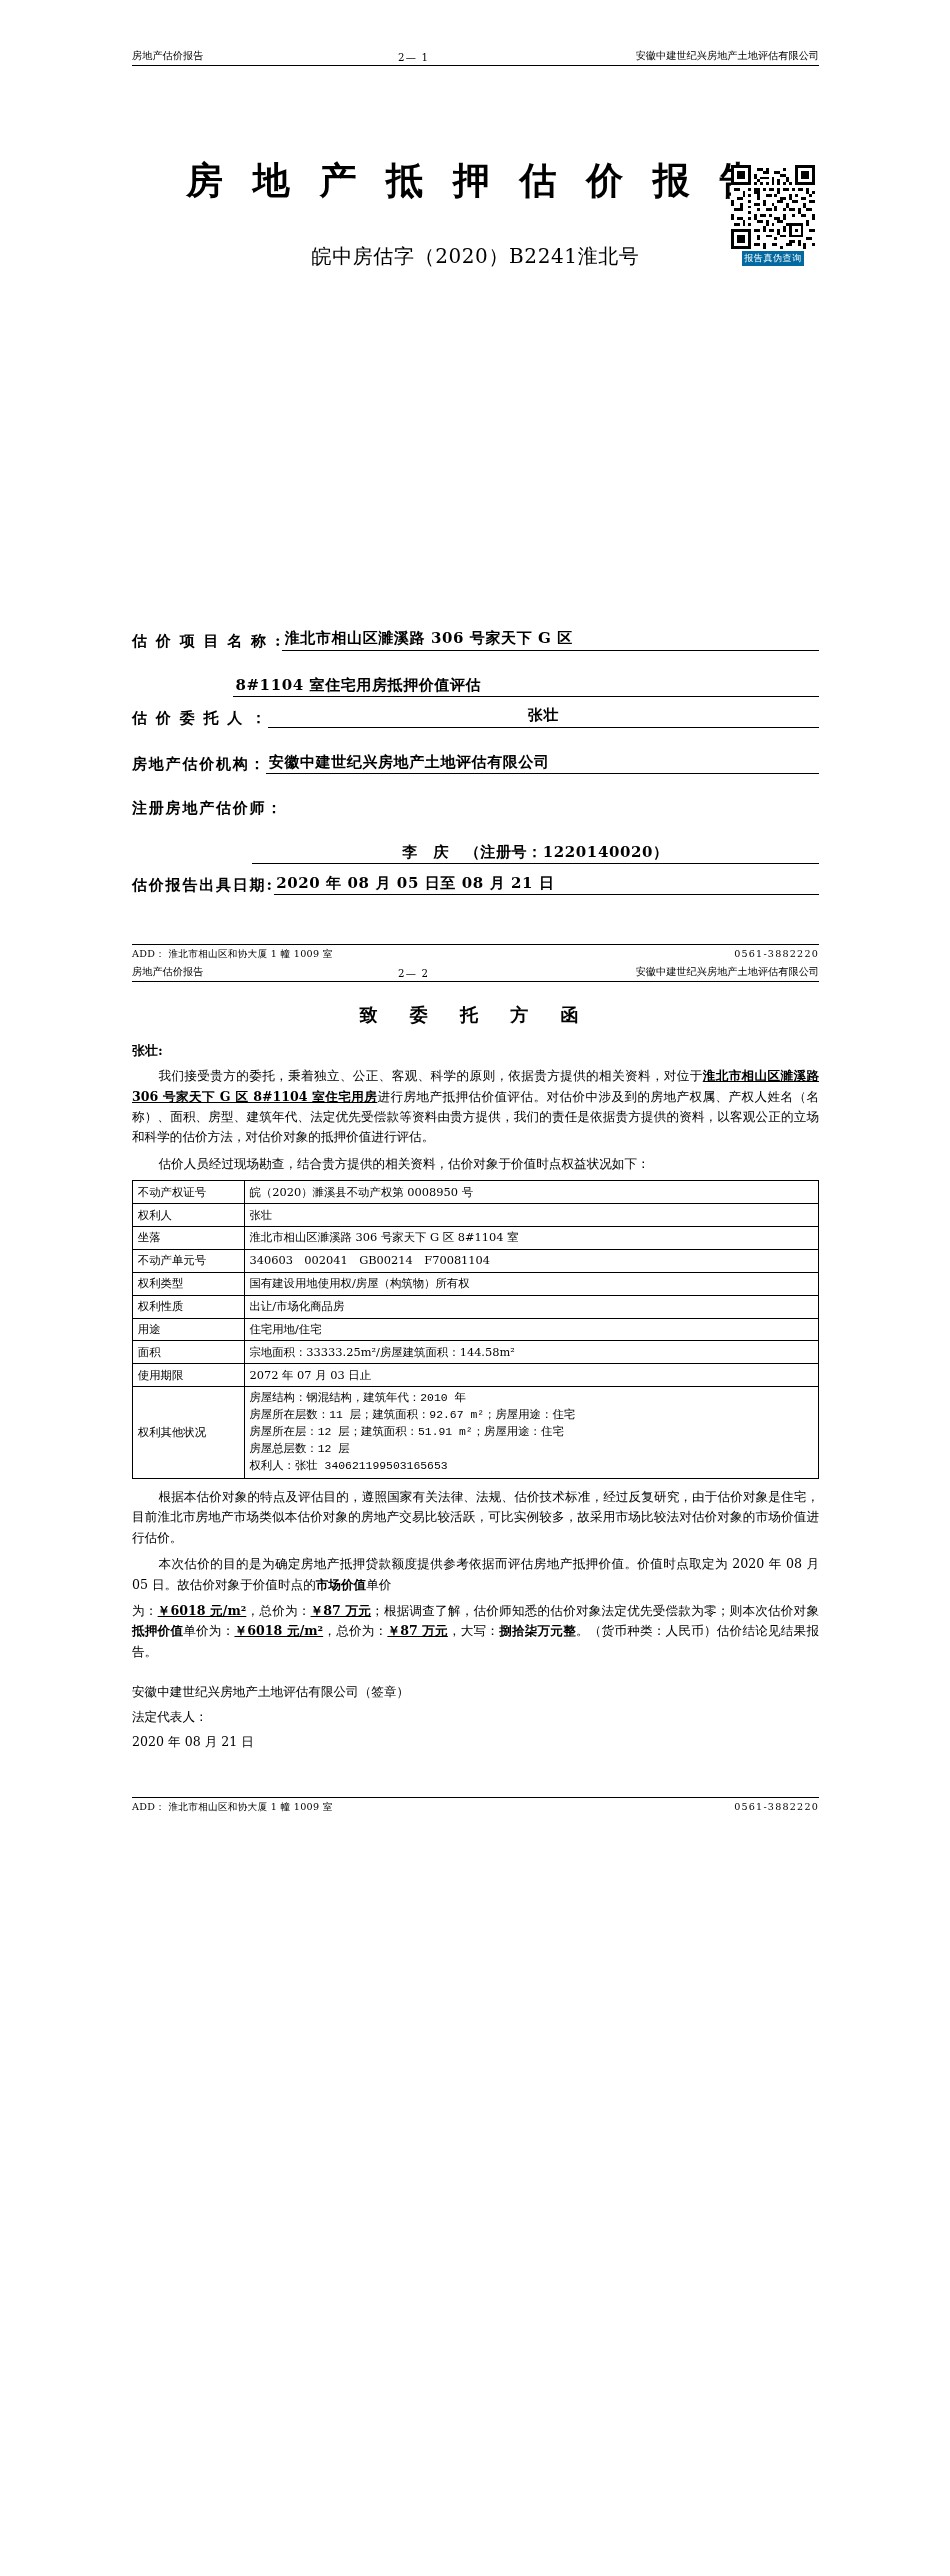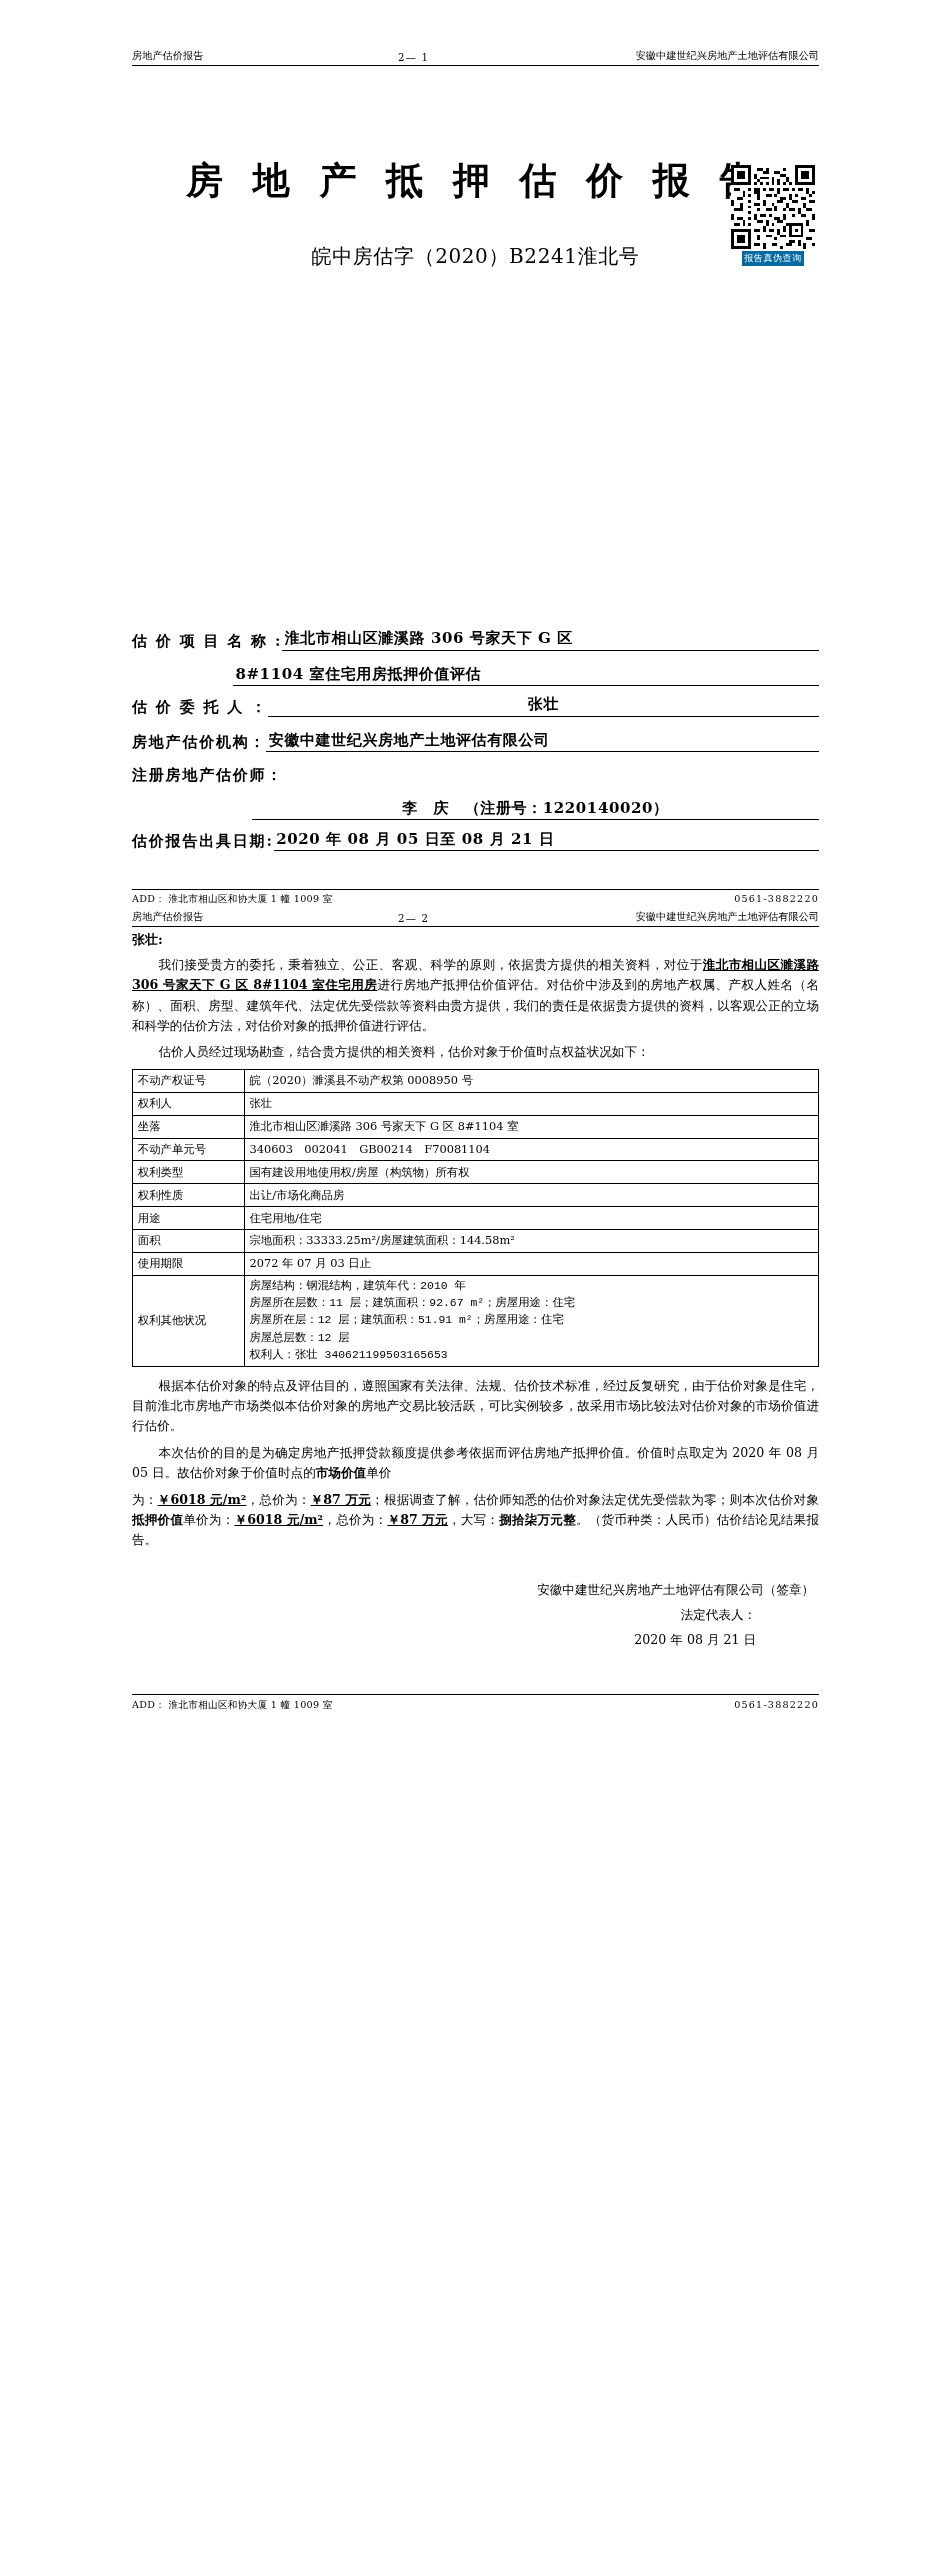--- a/index.html
+++ b/index.html
@@ -88,21 +88,21 @@
   }
 
   
   .cover-fields {
     margin-top: 359px;
     font-size: 15px;
   }
   .cf-row {
     display: flex;
     align-items: flex-end;
-    margin-bottom: 14px;
+    margin-bottom: 25px;
   }
   .cf-label {
     white-space: nowrap;
     font-weight: bold;
     letter-spacing: 1.8px;
   }
   .cf-val {
     flex: 1;
     border-bottom: 0.9px solid #000;
     padding: 0 2.4px 1.2px 2.4px;
@@ -155,23 +155,23 @@
     line-height: 1.5;
   }
   table.info td.k {
     width: 101px;
     text-align: left;
     white-space: nowrap;
   }
   .multiline { line-height: 1.62; font-family: Liberation Mono, monospace; }
 
   .sign-block {
-    margin-top: 26px;
+    margin-top: 17px;
     font-size: 12.6px;
-    text-align: right;
+    text-align: left;
     padding-right: 4.8px;
     line-height: 2.0;
   }
   .sign-block div { }
   .sign-rep { padding-right: 58px; }
   .sign-date { padding-right: 58px; }
 
   .page2-wrap { padding-top: 3.6px; }
 </style>
 </head>
@@ -371,20 +371,21 @@
   </div>
 
   <div class="sheet page2-wrap">
 
     <div class="run-head">
       <div class="lft">房地产估价报告</div>
       <div class="mid">2— 2</div>
       <div class="rgt">安徽中建世纪兴房地产土地评估有限公司</div>
     </div>
 
+    <div class="letter-title">致 委 托 方 函</div>
 
     <div class="p-name">张壮:</div>
 
     <p class="body"><span>我们接受贵方的委托，秉着独立、公正、客观、科学的原则，依据贵方提供的相关资料，对位于</span><span class="b u">淮北市相山区濉溪路 306 号家天下 G 区 8#1104 室住宅用房</span><span>进行房地产抵押估价值评估。对估价中涉及到的房地产权属、产权人姓名（名称）、面积、房型、建筑年代、法定优先受偿款等资料由贵方提供，我们的责任是依据贵方提供的资料，以客观公正的立场和科学的估价方法，对估价对象的抵押价值进行评估。</span></p>
 
     <p class="body">估价人员经过现场勘查，结合贵方提供的相关资料，估价对象于价值时点权益状况如下：</p>
 
     <table class="info">
       <tbody>
         <tr>

